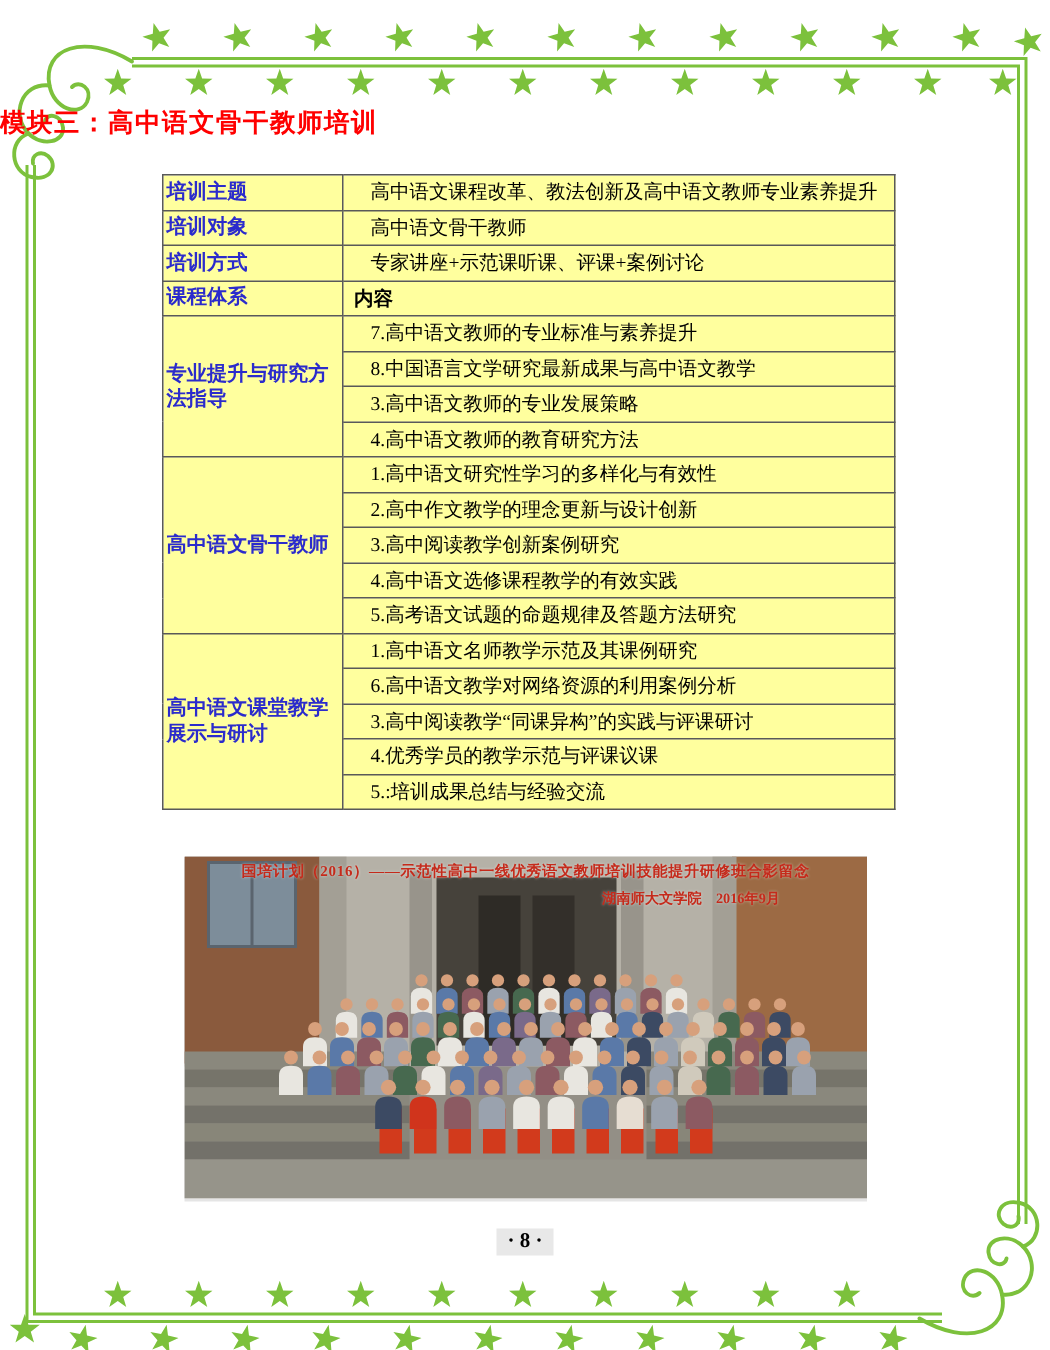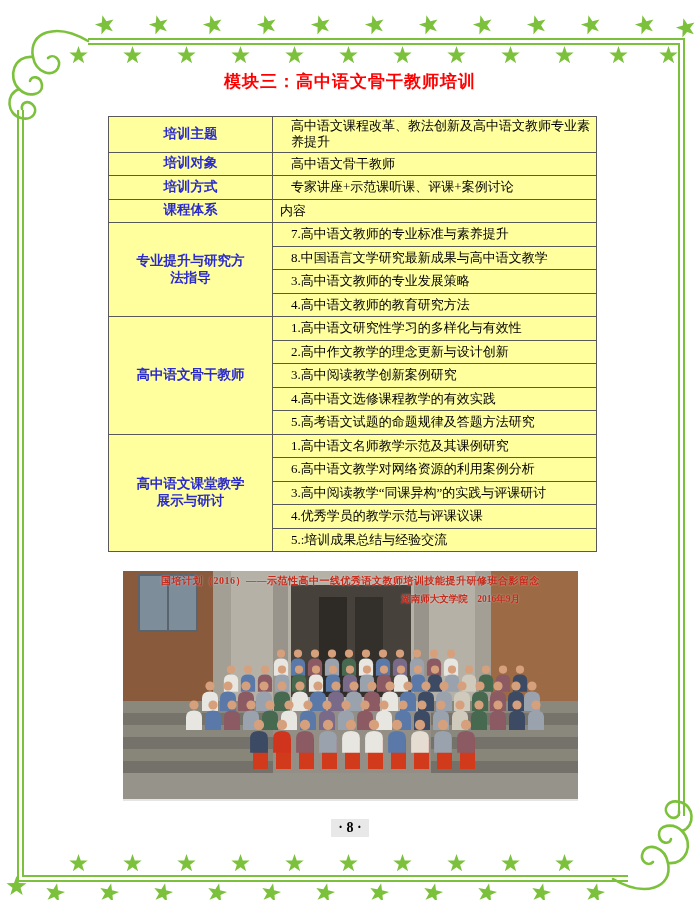--- a/index.html
+++ b/index.html
@@ -3,32 +3,32 @@
 <meta charset="utf-8">
 <style>
   html,body{margin:0;padding:0;background:#fff;}
   #page{position:relative;width:700px;height:900px;background:#ffffff;overflow:hidden;
         font-family:"Liberation Serif", serif;}
   
   #borderSvg{position:absolute;left:0;top:0;width:700px;height:900px;pointer-events:none;}
   .grn{stroke:#7cc13c;fill:none;}
   .star{fill:#7cc13c;}
   
-  #title{position:absolute;left:0;top:70px;width:100%;text-align:center;
+  #title{position:absolute;left:0;top:70px;width:100%;
          color:#ff0000;font-family:"Liberation Sans",sans-serif;
          font-weight:bold;font-size:17px;letter-spacing:1px;}
   
   #tbl{position:absolute;left:108px;top:116px;width:489px;border-collapse:collapse;
        font-size:13px;color:#000;}
   #tbl td{border:1px solid #595959;background:#ffff9e;height:20.5px;
           padding:1px 4px;line-height:1.25;}
-  #tbl td.lbl{width:115px;text-align:center;color:#2b2bcc;font-weight:bold;
-              font-size:13.5px;padding:1px 24px;}
+  #tbl td.lbl{width:115px;color:#2b2bcc;font-weight:bold;
+              font-size:13.5px;padding:1px 2px;}
   #tbl td.val{padding-left:18px;}
-  #tbl td.hdr{font-weight:normal;padding-left:7px;}
+  #tbl td.hdr{font-weight:bold;padding-left:7px;}
   
   #photo{position:absolute;left:123px;top:571px;width:455px;height:228px;
          box-shadow:0 2px 0 rgba(0,0,0,0.10);}
   #photoSvg{position:absolute;left:0;top:0;width:455px;height:228px;}
   .cap1{position:absolute;left:0;top:3px;width:100%;text-align:center;
         color:#c52a1b;font-weight:bold;font-size:10px;letter-spacing:.5px;
         text-shadow:0 0 2px rgba(255,255,255,.55);}
   .cap2{position:absolute;right:58px;top:22px;color:#c52a1b;font-weight:bold;
         font-size:9.5px;text-shadow:0 0 2px rgba(255,255,255,.5);text-align:right;}
   

